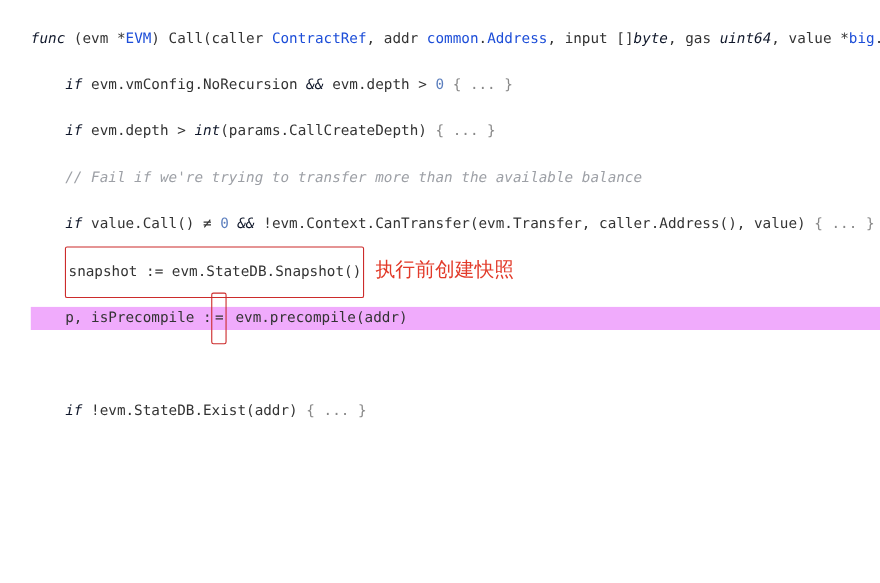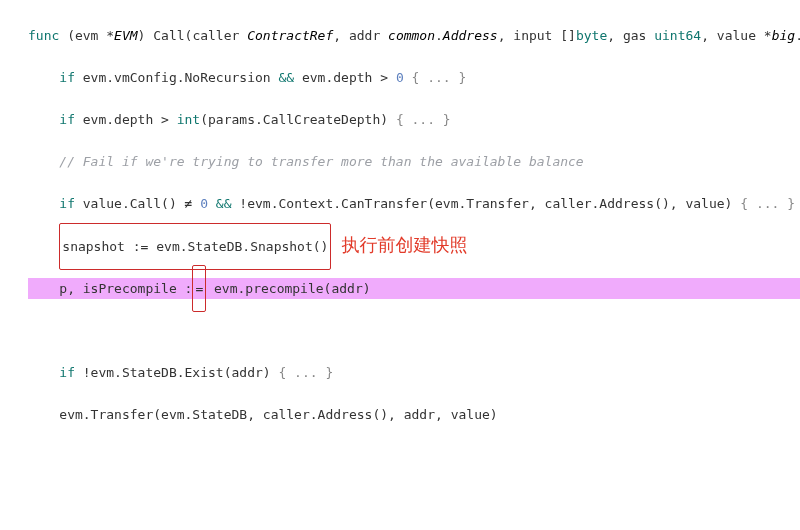--- a/index.html
+++ b/index.html
@@ -13,22 +13,22 @@
     line-height: 21px;
     overflow: hidden;
   }
   .code-area {
     padding: 4px 0 4px 28px;
     white-space: pre;
     color: #333;
   }
   .line { display: block; }
   .line.hl { background: #f0abfc; }
-  .c-kw   { color: #0f766e; }          
-  .c-kw2  { color: #000000; font-style: italic; }
+  .c-kw   { color: #0f172a; font-style: italic; }          
+  .c-kw2  { color: #1d4ed8; }
   .c-gray { color: #9da0a6; font-style: italic; } 
   .c-num  { color: #5c7fbe; }
   .c-fold { color: #888; }
   .boxed {
     border: 1px solid #cc2b2b;
     padding: 15px 2px;
     border-radius: 2px;
   }
   .annot {
     color: #e23b2a;
@@ -44,21 +44,20 @@
 <div class="code-area">
 <span class="line"><span class="c-kw">func </span><span>(evm *</span><span class="c-kw2">EVM</span><span>) Call(caller </span><span class="c-kw2">ContractRef</span><span>, addr </span><span class="c-kw2">common</span><span>.</span><span class="c-kw2">Address</span><span>, input []</span><span class="c-kw">byte</span><span>, gas </span><span class="c-kw">uint64</span><span>, value *</span><span class="c-kw2">big</span><span>.</span></span>
 <span class="line">    <span class="c-kw">if</span><span> evm.vmConfig.NoRecursion </span><span class="c-kw">&amp;&amp;</span><span> evm.depth &gt; </span><span class="c-num">0</span><span class="c-fold"> { ... }</span></span>
 <span class="line">    <span class="c-kw">if</span><span> evm.depth &gt; </span><span class="c-kw">int</span><span>(params.CallCreateDepth) </span><span class="c-fold">{ ... }</span></span>
 <span class="line">    <span class="c-gray">// Fail if we're trying to transfer more than the available balance</span></span>
 <span class="line">    <span class="c-kw">if</span><span> value.Call() ≠ </span><span class="c-num">0</span> <span class="c-kw">&amp;&amp;</span><span> !evm.Context.CanTransfer(evm.Transfer, caller.Address(), value) </span><span class="c-fold">{ ... }</span></span>
 <span class="line">    <span class="boxed"><span>snapshot := evm.StateDB.Snapshot()</span></span><span class="annot">执行前创建快照</span></span>
 <span class="line hl">    <span>p, isPrecompile :</span><span class="boxed">=</span><span> evm.precompile(addr)</span></span>
 <span class="line"> </span>
 <span class="line">    <span class="c-kw">if</span><span> !evm.StateDB.Exist(addr) </span><span class="c-fold">{ ... }</span></span>
-<span class="line">    <span>evm.Transfer(evm.StateDB, caller.Address(), addr, value)</span></span>
 <span class="line"> </span>
 <span class="line">    </span>
 
 
 
 
 
 
 
 

